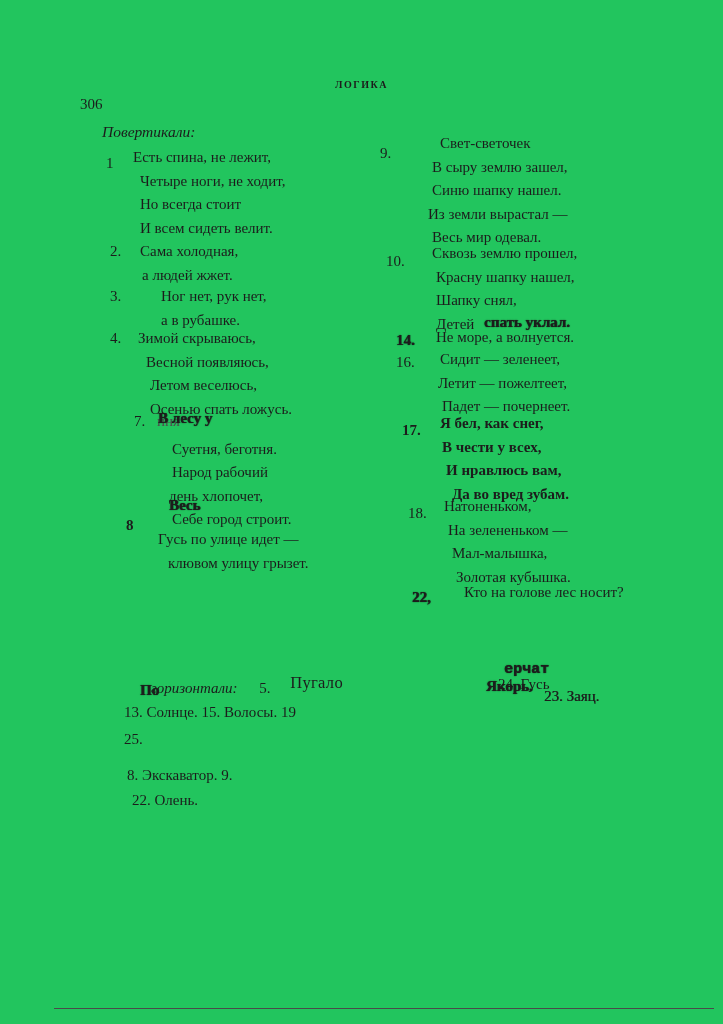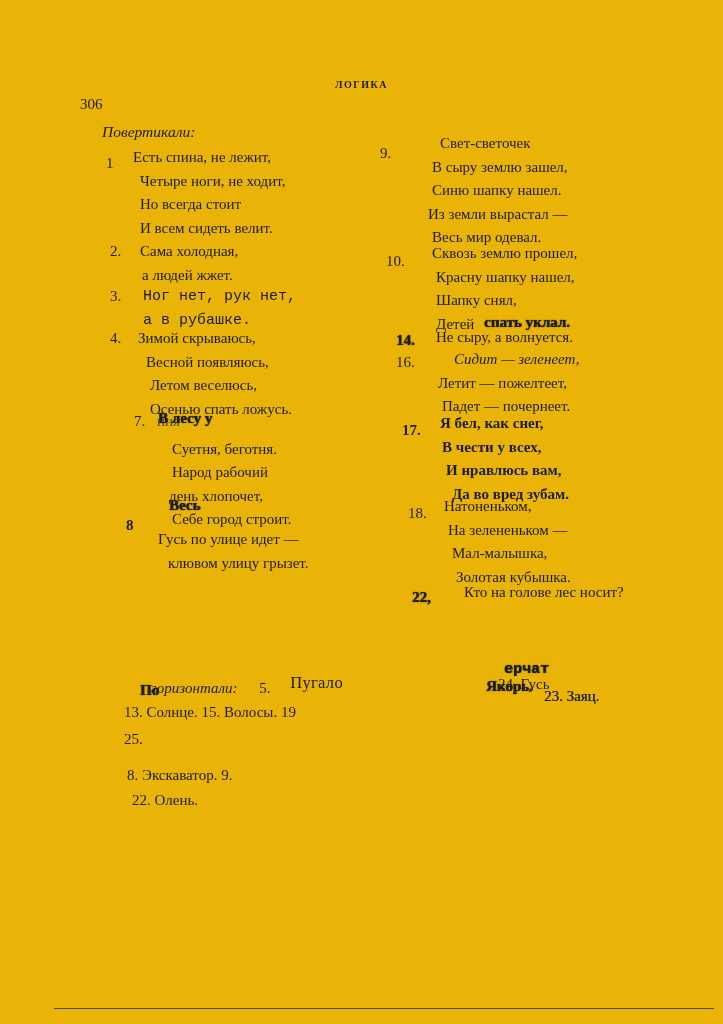--- a/index.html
+++ b/index.html
@@ -1,20 +1,20 @@
 <!DOCTYPE html>
 <html><head>
 <meta charset="utf-8">
 <style>
   * { margin:0; padding:0; box-sizing:border-box; }
   html,body { background:#d9d9d9; }
   body { font-family:"Liberation Serif","DejaVu Serif",serif; }
   .page {
     position:relative; width:723px; height:1024px; margin:0 auto;
-    background:#eab308; color:#1c1c1c; overflow:hidden;
+    background:#22c55e; color:#1c1c1c; overflow:hidden;
   }
   .running-head {
     position:absolute; top:79px; left:0; width:723px; text-align:center;
     font-size:10px; font-weight:bold; letter-spacing:1.5px;
   }
   .page-num { position:absolute; top:96px; left:80px; font-size:15px; }
   .col-heading { position:absolute; top:123px; left:102px; font-style:italic; font-size:15.5px; }
   .riddle { position:absolute; font-size:15px; line-height:23.5px; white-space:nowrap; }
   .riddle .num { position:absolute; left:0; }
   .lines { position:relative; }
@@ -54,21 +54,21 @@
   <div class="riddle" style="left:110px; top:240px;">
     <span class="num">2.</span>
     <div class="lines" style="margin-left:30px;">
       <div class="line">Сама холодная,</div>
       <div class="line" style="margin-left:2px;">а людей жжет.</div>
     </div>
   </div>
 
   <div class="riddle" style="left:110px; top:285px;">
     <span class="num">3.</span>
-    <div class="lines" style="margin-left:33px;font-family:Liberation Mono, monospace;">
+    <div class="lines" style="margin-left:51px;">
       <div class="line">Ног нет, рук нет,</div>
       <div class="line">а в рубашке.</div>
     </div>
   </div>
 
   <div class="riddle" style="left:110px; top:327px;">
     <span class="num">4.</span>
     <div class="lines" style="margin-left:28px;">
       <div class="line">Зимой скрываюсь,</div>
       <div class="line" style="margin-left:8px;">Весной появляюсь,</div>
@@ -120,28 +120,28 @@
       <div class="line" style="margin-left:4px;">
         <span>Детей</span>
         <span class="smudge" style="margin-left:6px; position:relative; top:-2px;">спать уклал.</span>
       </div>
     </div>
   </div>
 
   <div class="riddle" style="left:396px; top:326px;">
     <span class="num smudge" style="top:3px;">14.</span>
     <div class="lines" style="margin-left:40px;">
-      <div class="line">Не сыру, а волнуется.</div>
+      <div class="line">Не море, а волнуется.</div>
     </div>
   </div>
 
   <div class="riddle" style="left:396px; top:348px;">
     <span class="num" style="top:3px;">16.</span>
     <div class="lines" style="margin-left:42px;">
-      <div class="line" style="margin-left:16px;font-style:italic;">Сидит — зеленеет,</div>
+      <div class="line" style="margin-left:2px;">Сидит — зеленеет,</div>
       <div class="line">Летит — пожелтеет,</div>
       <div class="line" style="margin-left:4px;">Падет — почернеет.</div>
     </div>
   </div>
 
   <div class="riddle" style="left:402px; top:412px;font-weight:bold;">
     <span class="num" style="top:7px;">17.</span>
     <div class="lines" style="margin-left:36px;">
       <div class="line" style="margin-left:2px;">Я бел, как снег,</div>
       <div class="line" style="margin-left:4px;">В чести у всех,</div>

